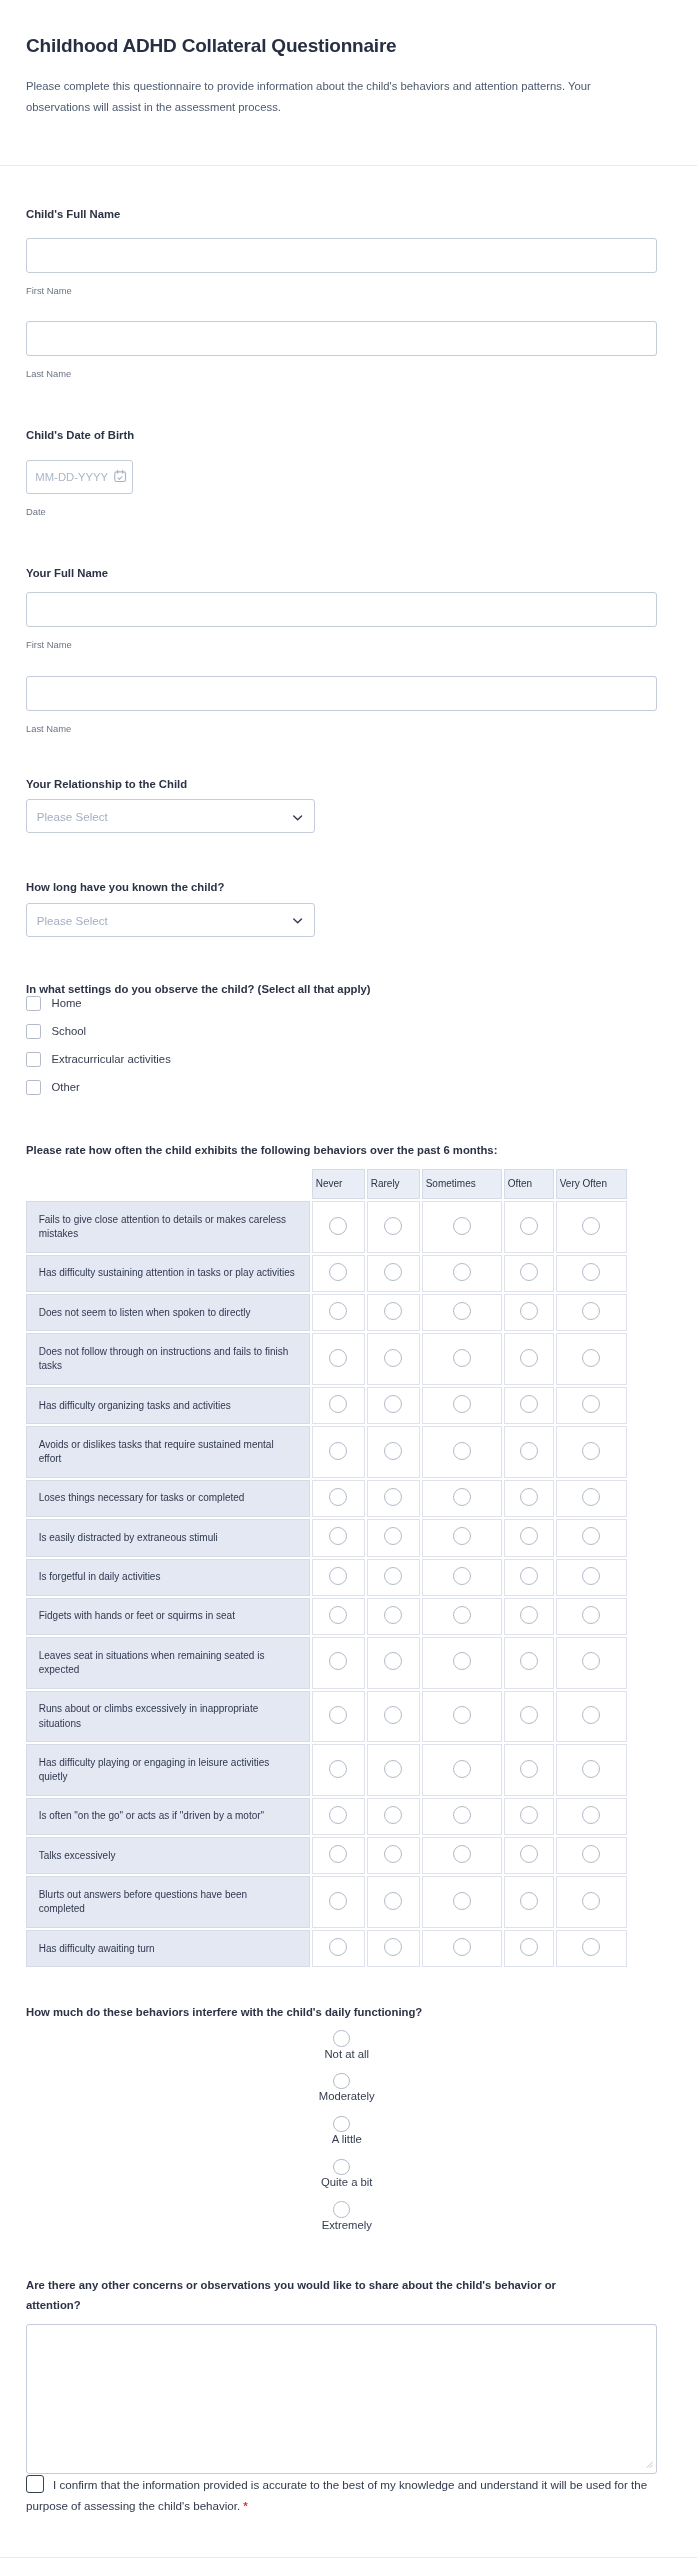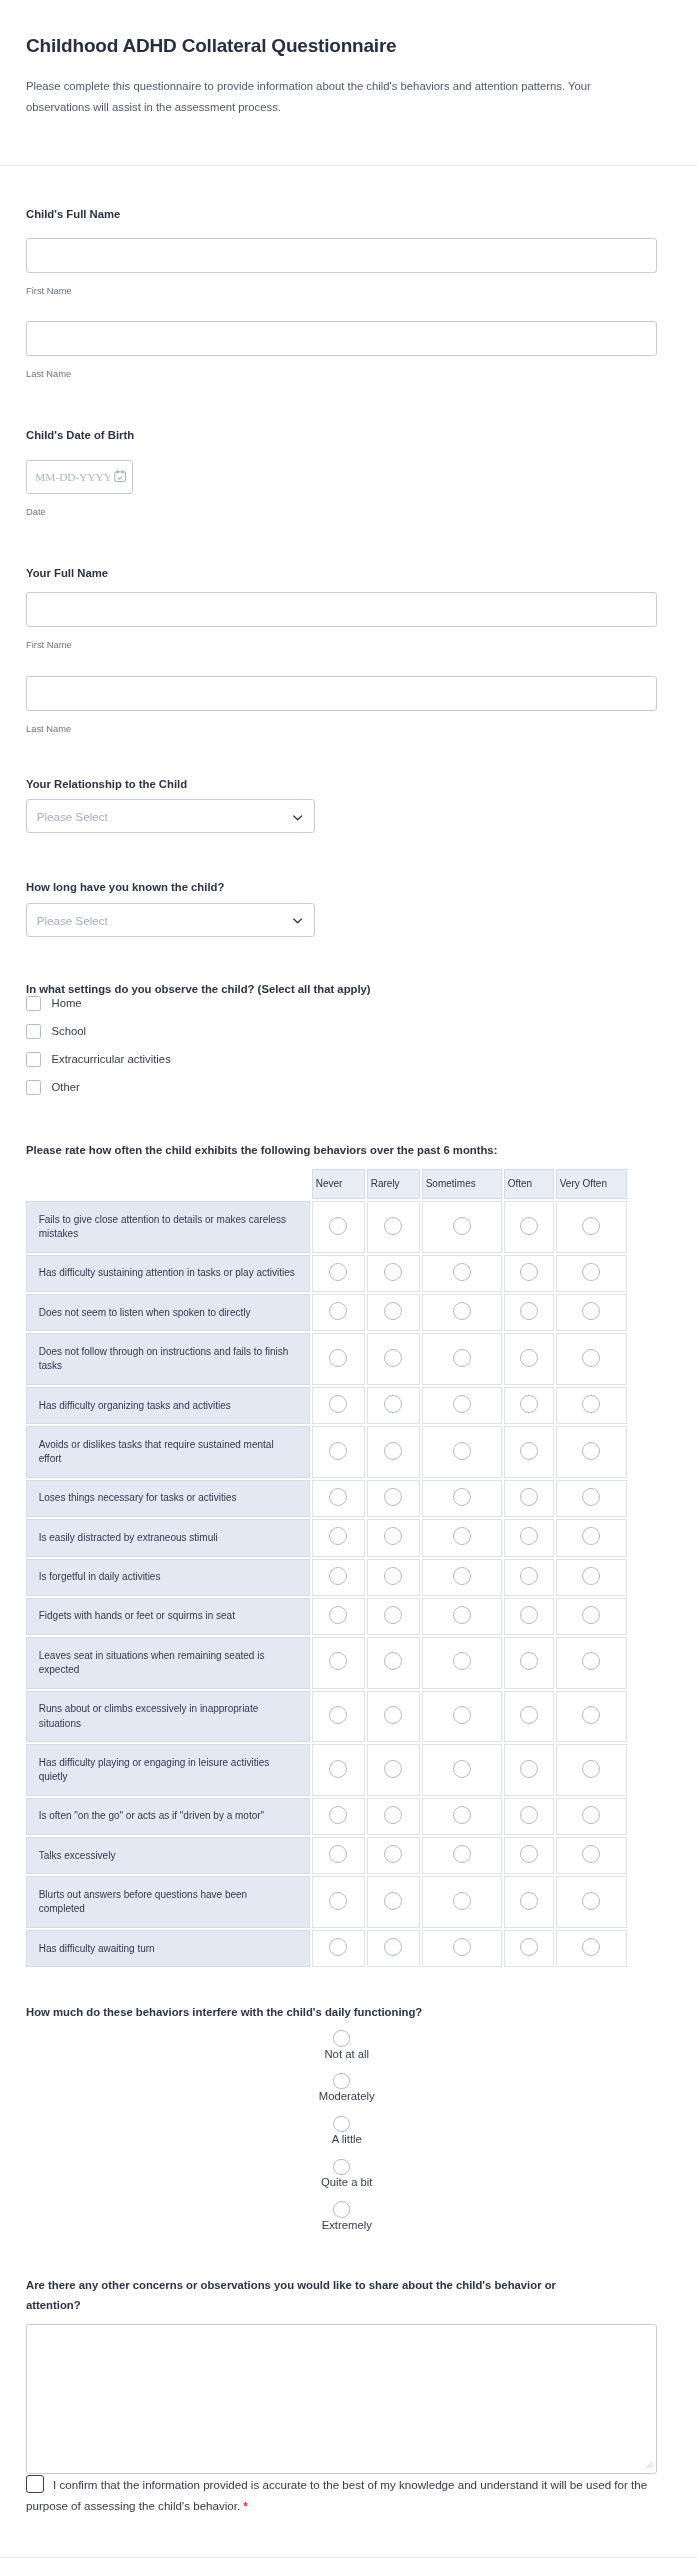--- a/index.html
+++ b/index.html
@@ -30,21 +30,21 @@
     display:block;width:100%;height:35px;box-sizing:border-box;
     border:0.8px solid #c4cbd9;border-radius:3px;background:#fff;outline:none;
     font-family:inherit;font-size:11.3px;color:#2c3345;padding:0 9px;
   }
   .sublabel{margin-top:12px;font-size:9.4px;line-height:11.3px;color:#6c7486;}
 
   .date-wrap{position:relative;width:107px;margin-top:17px;}
   .date-input{
     display:block;width:100%;height:34px;box-sizing:border-box;
     border:0.8px solid #c4cbd9;border-radius:3px;background:#fff;outline:none;
-    font-family:Liberation Serif, serif;font-size:11.3px;color:#2c3345;padding:0 22.5px 0 8.3px;
+    font-family:Liberation Sans, sans-serif;font-size:11.3px;color:#2c3345;padding:0 22.5px 0 8.3px;
   }
   .date-input::placeholder{color:#aab6c8;}
   .text-input::placeholder{color:#aab6c8;}
   .cal-icon{position:absolute;right:6px;top:9.8px;width:14.3px;height:14.3px;pointer-events:none;}
 
   .select-box{
     position:relative;width:289px;height:34px;box-sizing:border-box;margin-top:8.3px;
     border:0.8px solid #c4cbd9;border-radius:3px;background:#fff;cursor:pointer;
     display:flex;align-items:center;padding:0 30px 0 9.8px;
   }
@@ -265,21 +265,21 @@
         </tr>
         <tr>
           <td class="mx-label">Avoids or dislikes tasks that require sustained mental effort</td>
           <td class="mx-cell"><span class="mx-radio"></span></td>
           <td class="mx-cell"><span class="mx-radio"></span></td>
           <td class="mx-cell"><span class="mx-radio"></span></td>
           <td class="mx-cell"><span class="mx-radio"></span></td>
           <td class="mx-cell"><span class="mx-radio"></span></td>
         </tr>
         <tr>
-          <td class="mx-label">Loses things necessary for tasks or activities</td>
+          <td class="mx-label">Loses things necessary for tasks or completed</td>
           <td class="mx-cell"><span class="mx-radio"></span></td>
           <td class="mx-cell"><span class="mx-radio"></span></td>
           <td class="mx-cell"><span class="mx-radio"></span></td>
           <td class="mx-cell"><span class="mx-radio"></span></td>
           <td class="mx-cell"><span class="mx-radio"></span></td>
         </tr>
         <tr>
           <td class="mx-label">Is easily distracted by extraneous stimuli</td>
           <td class="mx-cell"><span class="mx-radio"></span></td>
           <td class="mx-cell"><span class="mx-radio"></span></td>

